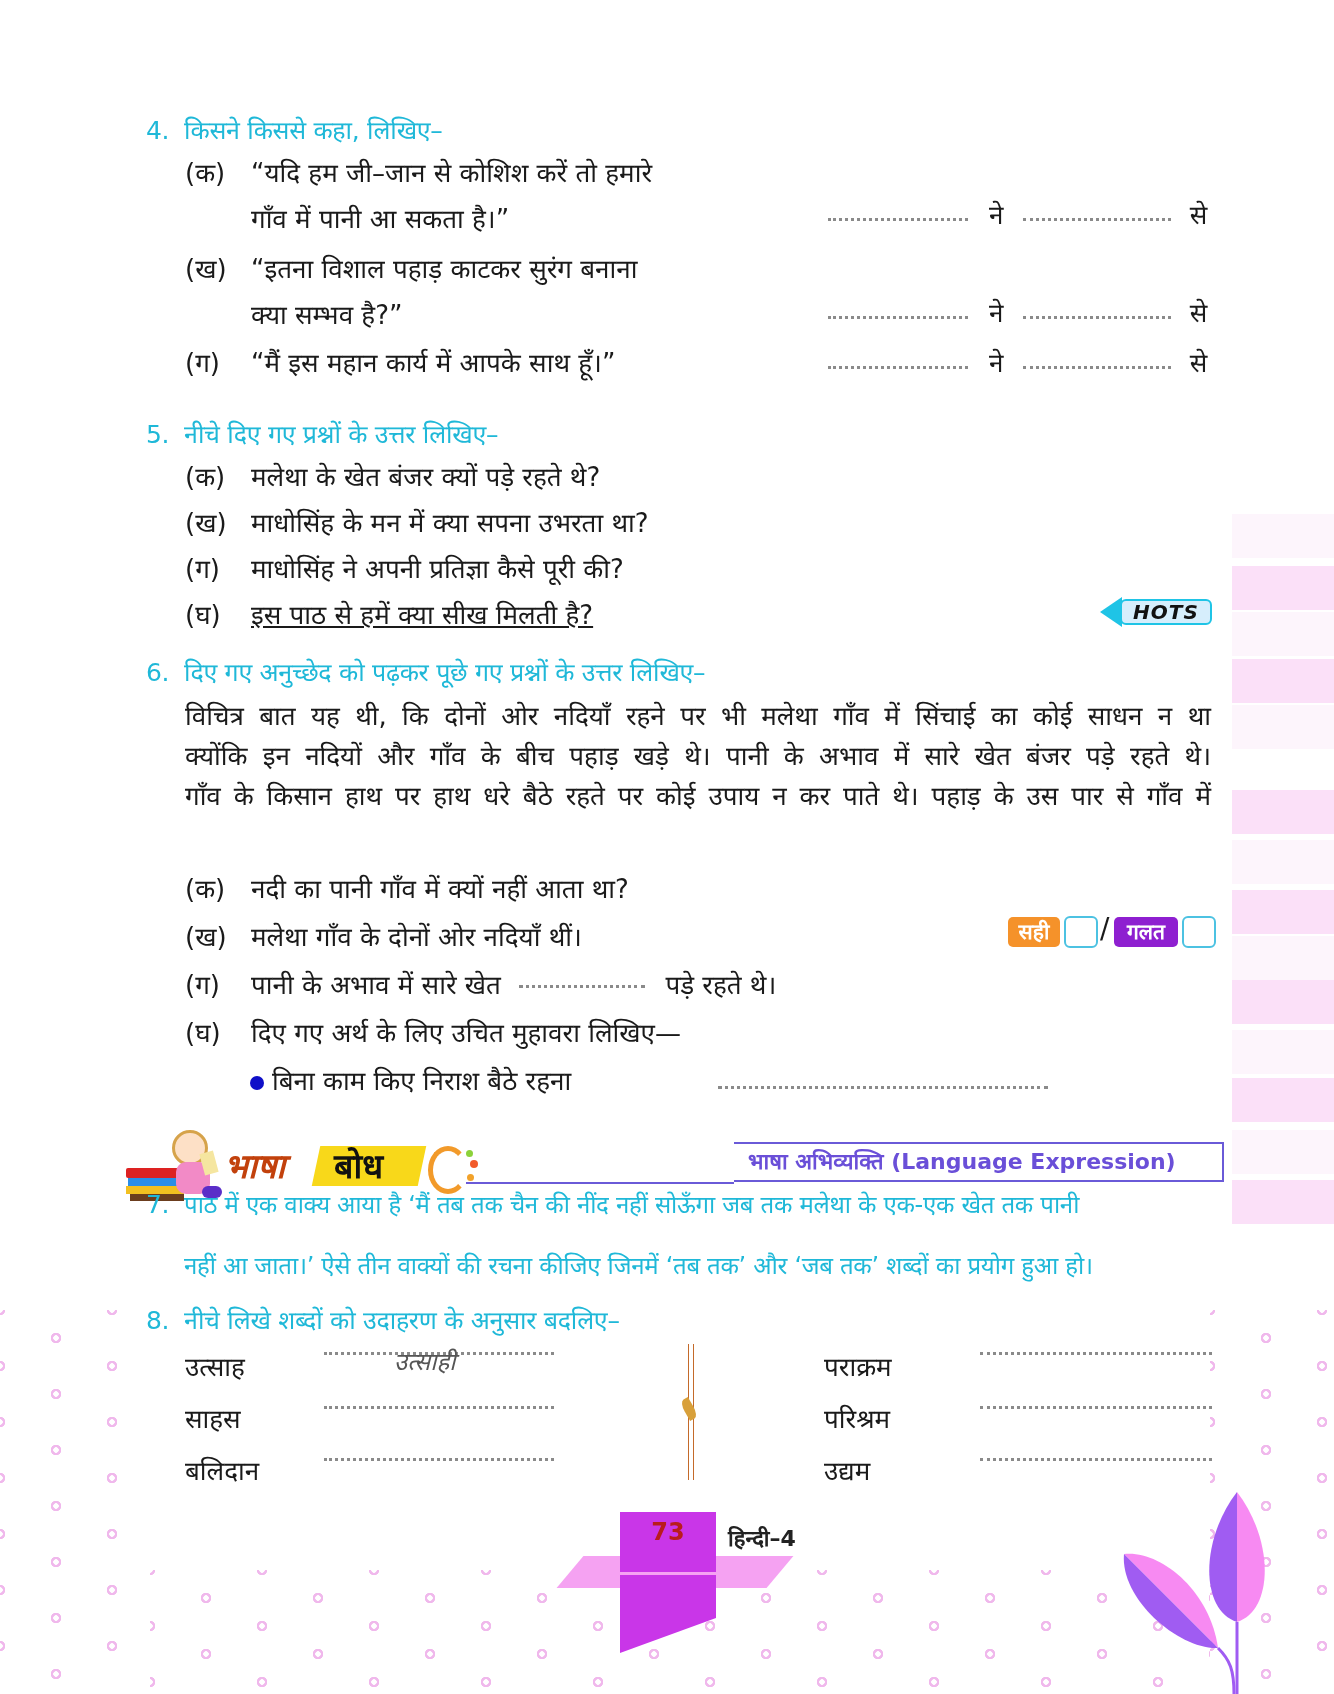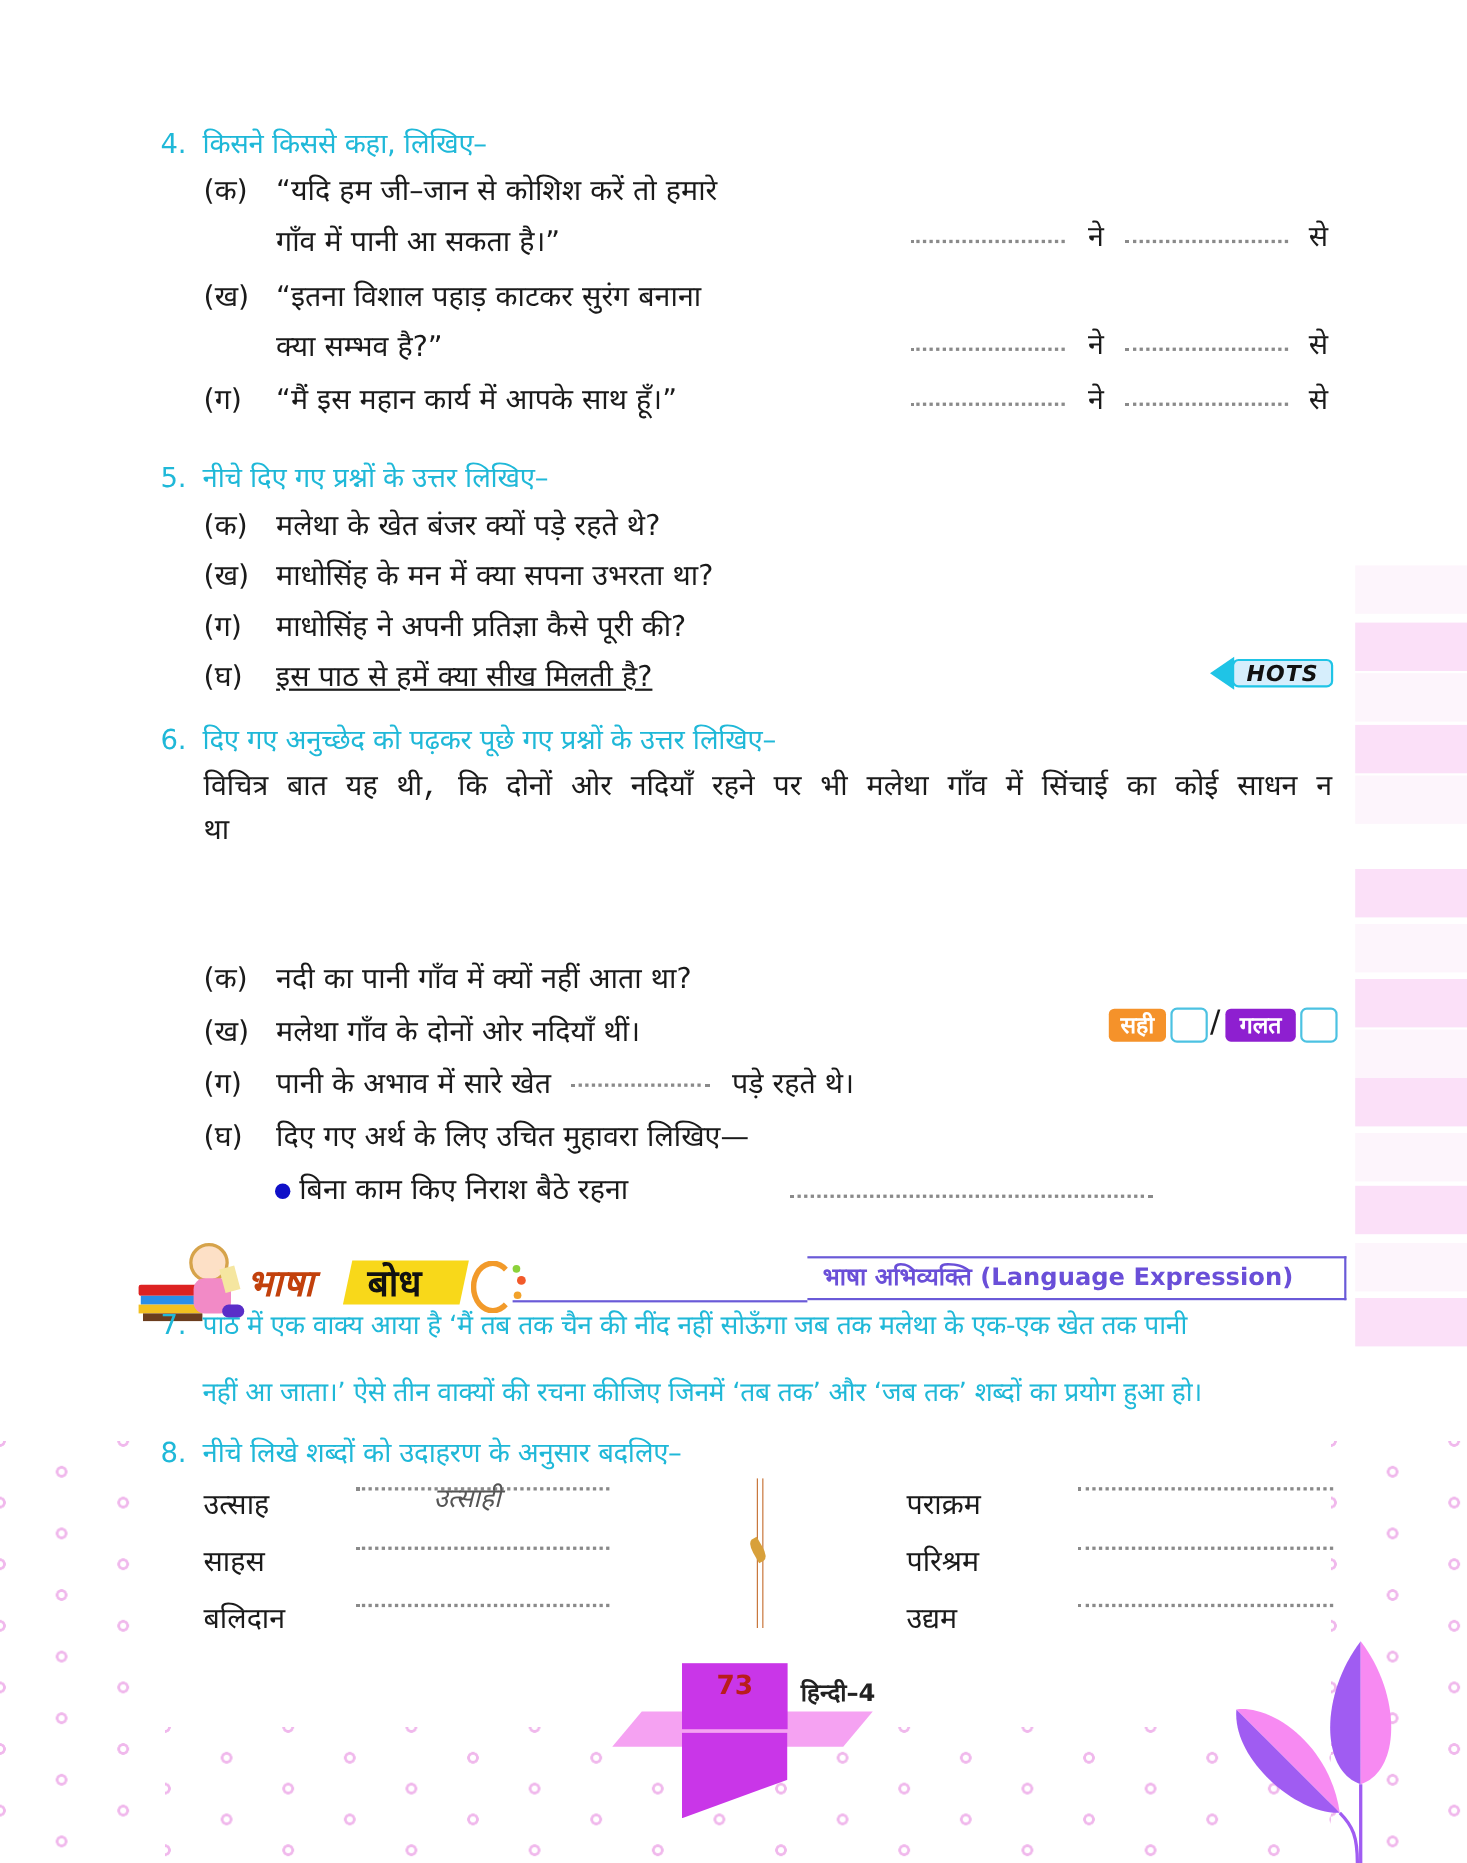--- a/index.html
+++ b/index.html
@@ -111,21 +111,23 @@
 <div class="abs item" style="left:185px; top:596px;text-decoration:underline;"><span class="lbl">(घ)</span><span>इस पाठ से हमें क्या सीख मिलती है?</span></div>
 <div class="hots">
   <span class="arrow"></span>
   <span class="box">HOTS</span>
 </div>
 
 <div class="abs q-title" style="left:146px; top:654px;">
   <span class="q-num">6.</span><span>दिए गए अनुच्छेद को पढ़कर पूछे गए प्रश्नों के उत्तर लिखिए–</span>
 </div>
 <div class="abs para" style="left:185px; top:696px; width:1026px;">
-  <div style="text-align-last:justify;font-family:Liberation Mono, monospace;">विचित्र बात यह थी, कि दोनों ओर नदियाँ रहने पर भी मलेथा गाँव में सिंचाई का कोई साधन न था</div>
+  <div style="text-align-last:justify;">विचित्र बात यह थी, कि दोनों ओर नदियाँ रहने पर भी मलेथा गाँव में सिंचाई का कोई साधन न था</div>
+  <div style="text-align-last:justify;">क्योंकि इन नदियों और गाँव के बीच पहाड़ खड़े थे। पानी के अभाव में सारे खेत बंजर पड़े रहते थे।</div>
+  <div style="text-align-last:justify;">गाँव के किसान हाथ पर हाथ धरे बैठे रहते पर कोई उपाय न कर पाते थे। पहाड़ के उस पार से गाँव में</div>
 </div>
 <div class="abs item" style="left:185px; top:870px;"><span class="lbl">(क)</span><span>नदी का पानी गाँव में क्यों नहीं आता था?</span></div>
 <div class="abs item" style="left:185px; top:918px;"><span class="lbl">(ख)</span><span>मलेथा गाँव के दोनों ओर नदियाँ थीं।</span></div>
 <div>
   <div class="tag" style="left:1008px; top:917px; width:52px; background:#f5922a;">सही</div>
   <div class="chk" style="left:1064px; top:916px;"></div>
   <div class="abs" style="left:1100px; top:912px; font-size:28px;">/</div>
   <div class="tag" style="left:1114px; top:917px; width:64px; background:#8e1fd0;">गलत</div>
   <div class="chk" style="left:1182px; top:916px;"></div>
 </div>

